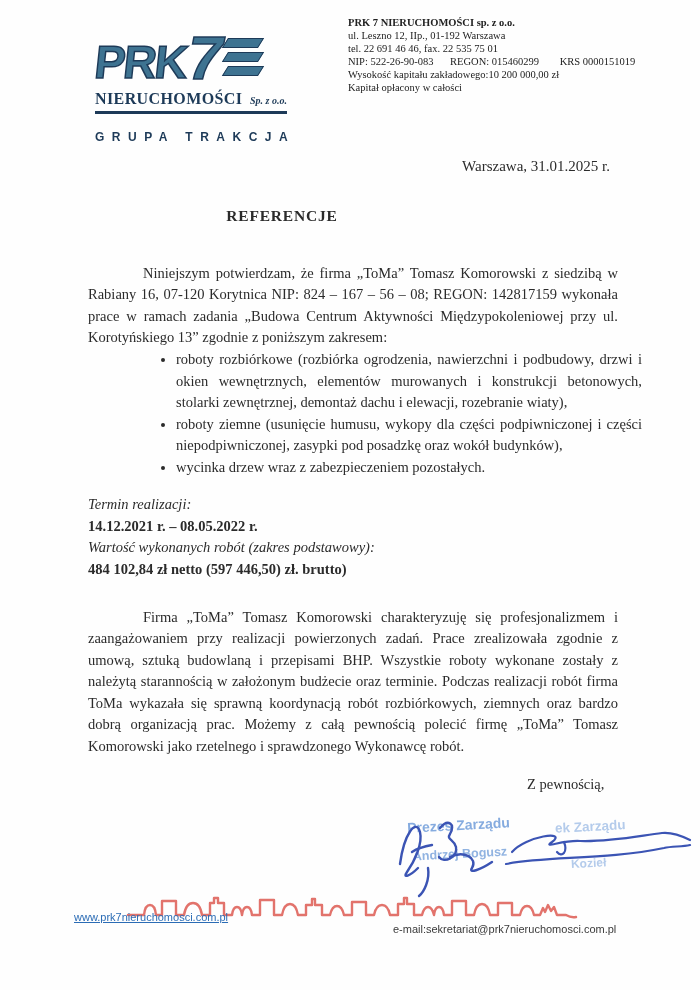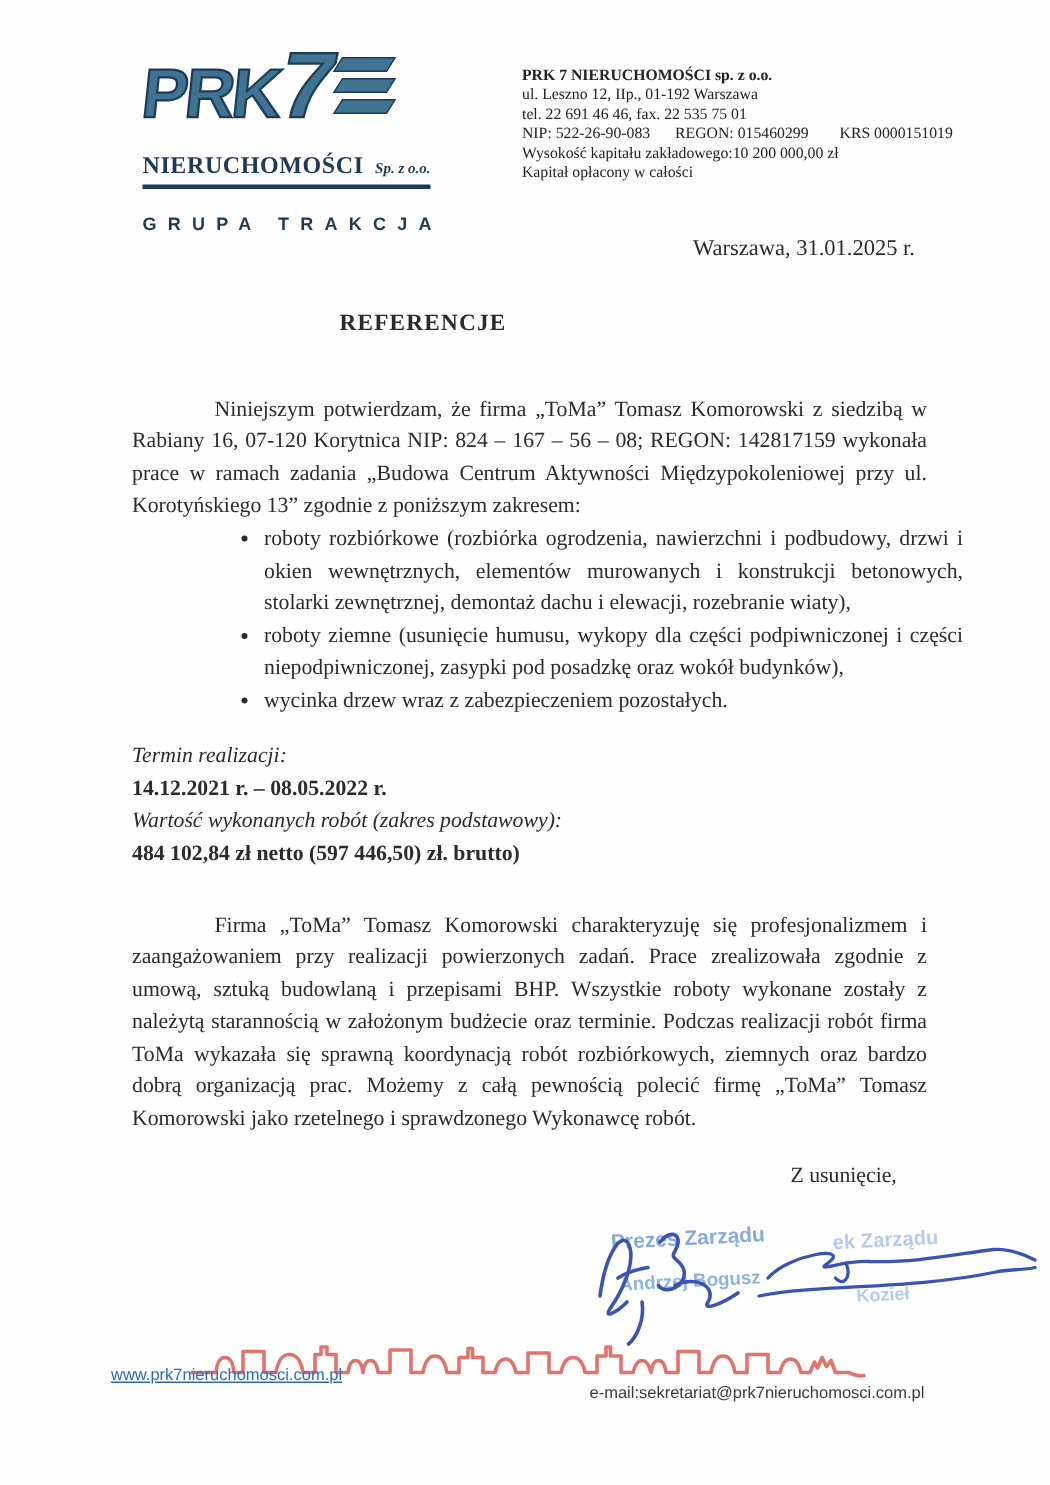--- a/index.html
+++ b/index.html
@@ -15,30 +15,30 @@
     line-height:40px;letter-spacing:-2px;color:#3e7391;
     -webkit-text-stroke:1.5px #1d3a58;transform:skewX(-6deg);
   }
   .seven{
     font-family:"Liberation Sans", sans-serif;font-weight:900;font-size:62px;
     line-height:48px;color:#3e7391;-webkit-text-stroke:1.5px #1d3a58;
     font-style:italic;margin-left:2px;
   }
   .bars{display:flex;flex-direction:column;gap:4px;margin-left:2px;margin-bottom:6px;}
   .bars i{display:block;width:34px;height:8px;background:#3e7391;border:1.5px solid #1d3a58;transform:skewX(-32deg);}
-  .logo-mid{display:flex;justify-content:space-between;align-items:baseline;margin-top:20px;}
+  .logo-mid{display:flex;justify-content:space-between;align-items:baseline;margin-top:8px;}
   .nier{font-family:"Liberation Serif", serif;font-weight:700;font-size:16px;color:#1d3a58;letter-spacing:.4px;}
   .spzoo{font-family:"Liberation Serif", serif;font-weight:700;font-size:10px;color:#1d3a58;font-style:italic;}
   .logo-rule{height:2.5px;background:#1d3a58;margin-top:3px;}
   .grupa{
     font-family:"Liberation Sans", sans-serif;font-weight:700;font-size:12px;
     color:#1d3a58;letter-spacing:7.5px;margin-top:16px;white-space:nowrap;
   }
   
-  .company{position:absolute;left:348px;top:44px;width:320px;font-size:10.5px;line-height:13px;color:#222;}
+  .company{position:absolute;left:348px;top:16px;width:320px;font-size:10.5px;line-height:13px;color:#222;}
   .company .c-name{font-weight:700;}
   .company .ids span{display:inline-block;}
   .company .ids .gap1{margin-left:14px;}
   .company .ids .gap2{margin-left:18px;}
   
   .date-line{position:absolute;right:90px;top:158px;font-weight:400;font-size:15px;}
   .doc-title{position:absolute;left:0;top:207px;width:564px;text-align:center;font-weight:700;font-size:15.5px;letter-spacing:.8px;}
   .para{position:absolute;left:88px;width:530px;text-align:justify;font-size:14.5px;line-height:21.5px;}
   .para1{top:248px;text-indent:55px;}
   .para2{top:592px;text-indent:55px;}
@@ -111,21 +111,21 @@
 
   <div class="details">
     <div class="d-label">Termin realizacji:</div>
     <div class="d-value">14.12.2021 r. – 08.05.2022 r.</div>
     <div class="d-label">Wartość wykonanych robót (zakres podstawowy):</div>
     <div class="d-value">484 102,84 zł netto  (597 446,50) zł. brutto)</div>
   </div>
 
   <p class="para para2">Firma „ToMa” Tomasz Komorowski charakteryzuję się profesjonalizmem i zaangażowaniem przy realizacji powierzonych zadań. Prace zrealizowała zgodnie z umową, sztuką budowlaną i przepisami BHP. Wszystkie roboty wykonane zostały z należytą starannością w założonym budżecie oraz terminie. Podczas realizacji robót firma ToMa wykazała się sprawną koordynacją robót rozbiórkowych, ziemnych oraz bardzo dobrą organizacją prac. Możemy z całą pewnością polecić firmę „ToMa” Tomasz Komorowski jako rzetelnego i sprawdzonego Wykonawcę robót.</p>
 
-  <div class="closing">Z usunięcie,</div>
+  <div class="closing">Z pewnością,</div>
 
   <div class="stamp stamp-left">
     <div>Prezes Zarządu</div>
     <div class="s2">Andrzej Bogusz</div>
   </div>
   <svg class="ink ink-left" width="130" height="90" viewBox="0 0 130 90">
     <g fill="none" stroke="#3b54b4" stroke-width="2.4" stroke-linecap="round" stroke-linejoin="round">
       <path d="M8,52 C12,22 24,6 28,20 C31,32 22,50 15,60 C10,67 18,64 26,56"></path>
       <path d="M20,40 C26,36 34,34 40,33"></path>
       <path d="M48,16 C56,6 64,12 58,22 C54,28 62,27 64,35 C66,45 52,52 47,45"></path>

